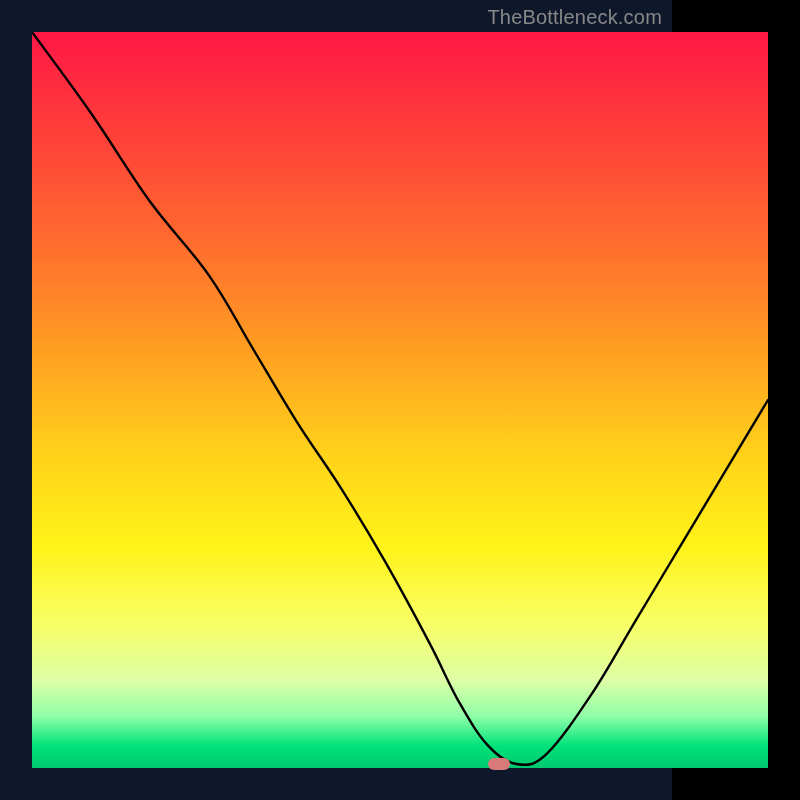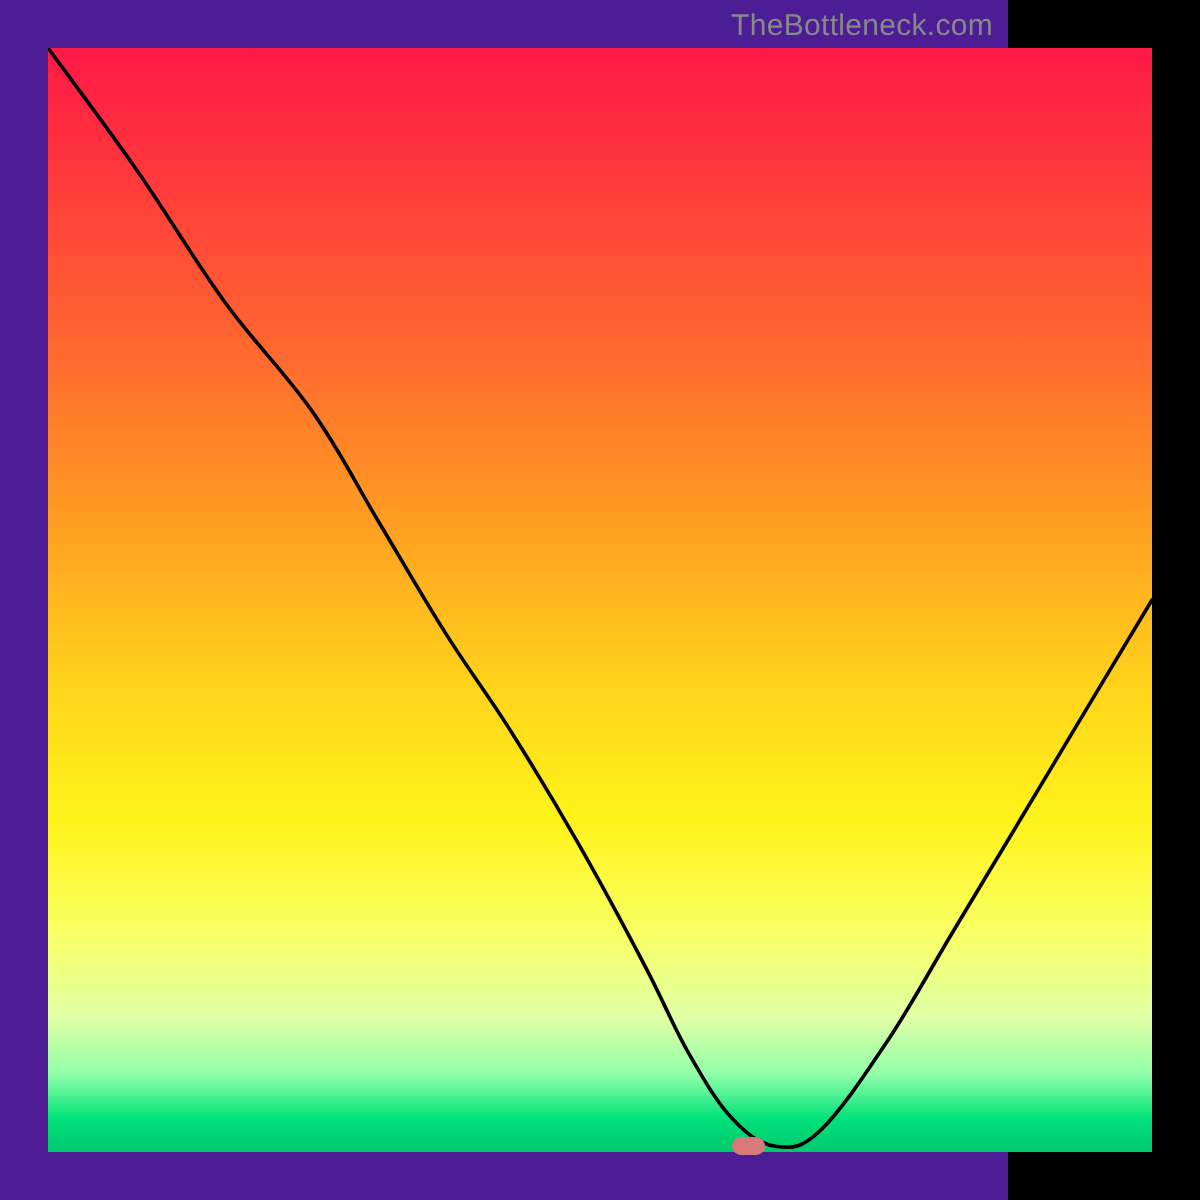--- a/index.html
+++ b/index.html
@@ -8,21 +8,21 @@
     width: 800px;
     height: 800px;
     background: #000;
     overflow: hidden;
     font-family: Arial, Helvetica, sans-serif;
   }
   .frame {
     position: relative;
     width: 672px;
     height: 800px;
-    background: #4c1d95;
+    background: #0f172a;
   }
   .plot-area {
     position: absolute;
     left: 32px;
     top: 32px;
     width: 736px;
     height: 736px;
     background: linear-gradient(
       to bottom,
       #ff1846 0%,

